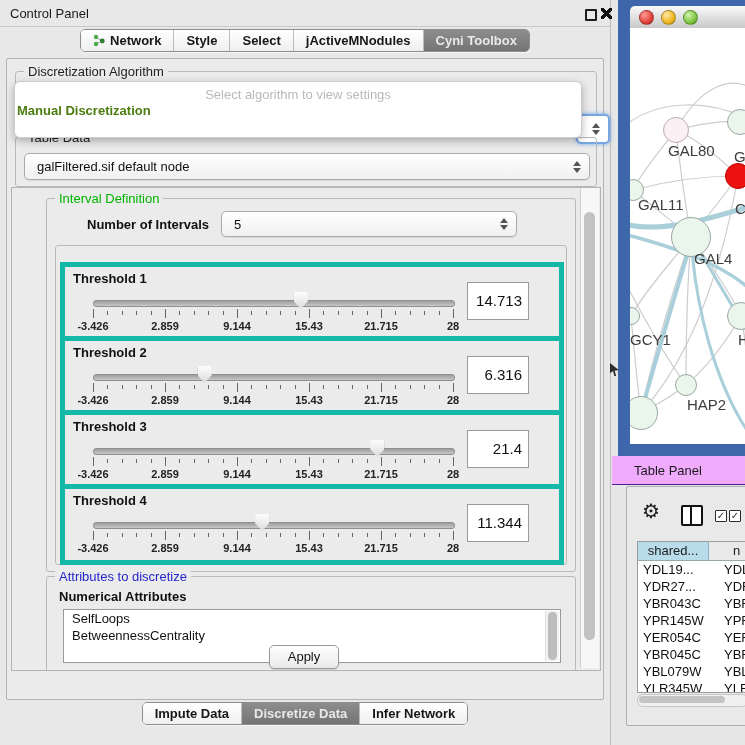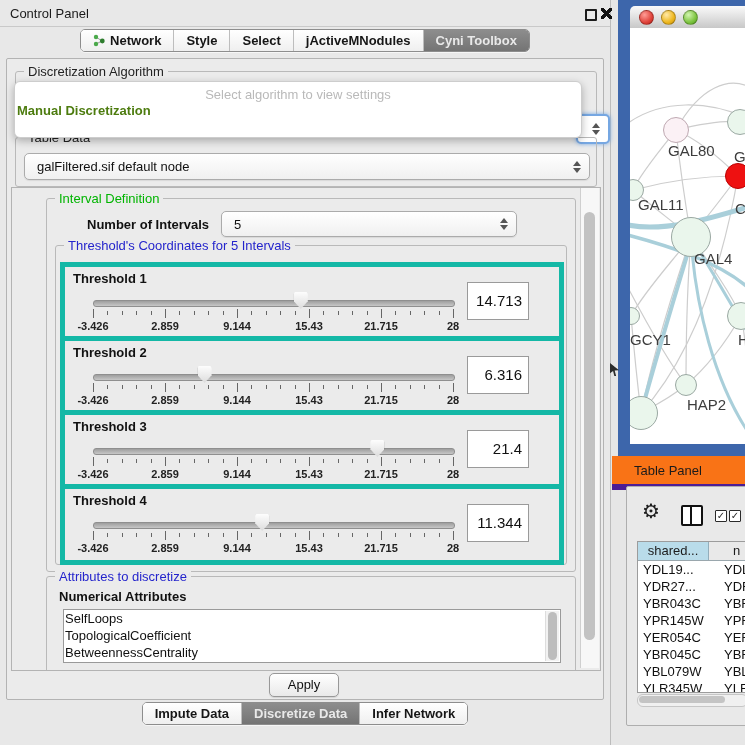--- a/index.html
+++ b/index.html
@@ -72,28 +72,28 @@
   .tick-labels{position:absolute;left:0;top:29px;width:100%;height:13px}
   .tick-label{position:absolute;transform:translateX(-50%);font-size:11px;font-weight:700;color:#222;white-space:nowrap}
   .valbox{position:absolute;left:402px;top:15px;width:54px;height:36px;background:#fff;
         border:1px solid #9a9a9a;font-size:15px;color:#111;text-align:right;
         line-height:36px;padding-right:6px}
 
   .g-attr{left:34px;top:388px;width:528px;height:96px}
   .attr-label{position:absolute;left:12px;top:12px;font-size:13px;font-weight:700;color:#111}
   .attr-list{position:absolute;left:16px;top:32px;width:496px;height:52px;background:#fff;
         border:1px solid #9a9a9a;overflow:hidden}
-  .attr-item{font-size:13px;line-height:17px;padding-left:1px;color:#111;white-space:nowrap}
+  .attr-item{font-size:13px;line-height:17px;padding-left:8px;color:#111;white-space:nowrap}
   .list-scroll{position:absolute;right:1px;top:1px;width:13px;height:50px;background:#f2f2f2;border-left:1px solid #ddd}
   .list-scroll .lthumb{position:absolute;left:2px;top:1px;width:9px;height:48px;border-radius:5px;background:#bdbdbd}
 
   .v-scroll{position:absolute;left:568px;top:0;width:18px;height:480px;background:#f7f7f7;border-left:1px solid #cfcfcf}
   .v-scroll .vthumb{position:absolute;left:3px;top:24px;width:11px;height:428px;border-radius:6px;background:#c2c2c2}
 
-  .apply-bar{position:absolute;left:0;top:612px;width:596px;height:26px}
+  .apply-bar{position:absolute;left:0;top:584px;width:596px;height:26px}
   .apply-btn{position:absolute;left:262px;top:2px;width:68px;height:22px;border:1px solid #989898;
         border-radius:5px;background:linear-gradient(#ffffff,#e9e9e9);font-size:13px;color:#111;
         text-align:center;line-height:21px;box-shadow:0 1px 1px rgba(0,0,0,.1)}
 
   .cp-bottombar{left:0;top:702px;width:610px;text-align:center}
 
   
   .netwin{left:618px;top:0;width:127px;height:456px;background:#3d66ab}
   .net-titlebar{position:absolute;left:12px;top:6px;width:115px;height:22px;
         background:linear-gradient(#fafafa,#c8c8c8);border-bottom:1px solid #8e8e8e;border-radius:5px 0 0 0}
@@ -101,21 +101,21 @@
   .light.red{left:9px;background:radial-gradient(circle at 35% 30%,#ff9d96,#e0443c 60%,#b21d14)}
   .light.yellow{left:31px;background:radial-gradient(circle at 35% 30%,#ffe9a8,#eeb71f 60%,#c18b0a)}
   .light.green{left:53px;background:radial-gradient(circle at 35% 30%,#d2f5b0,#7dc440 60%,#4f9a1d)}
   .canvas{position:absolute;left:12px;top:28px;width:115px;height:416px;background:#fff;overflow:hidden}
   .node{position:absolute;border-radius:50%;border:1px solid #9aa8a2;background:#eaf6ec;box-sizing:border-box}
   .node.pink{background:#fbf1f5;border-color:#bfa9b2}
   .node.red{background:#ee1111;border-color:#bb0000}
   .nlabel{position:absolute;font-size:15px;color:#3d3d3d;white-space:nowrap}
 
   
-  .tp-header{left:612px;top:456px;width:133px;height:28px;background:#f97316;border-bottom:6px solid #4c1d95}
+  .tp-header{left:612px;top:456px;width:133px;height:28px;background:#f0abfc;border-bottom:1px solid #4c1d95}
   .tp-title{position:absolute;left:22px;top:7px;font-size:13px;color:#1b1b1b}
   .tp{left:626px;top:486px;width:119px;height:238px;background:#e9e9e9;border:1px solid #aeaeae;border-radius:2px}
   .tp-toolbar{position:absolute;left:0;top:0;width:119px;height:52px}
   .gear-icon{position:absolute;left:15px;top:14px;font-size:20px;color:#1d1d1d;line-height:20px}
   .split-icon{position:absolute;left:54px;top:18px;width:18px;height:17px;border:2px solid #111;border-radius:2px;background:#fff}
   .split-icon:before{content:"";position:absolute;left:7px;top:0;width:2px;height:17px;background:#111}
   .cb-icon{position:absolute;top:23px;width:10px;height:10px;border:1.5px solid #2a2a2a;border-radius:1px;
         font-size:10px;line-height:9px;text-align:center;color:#2a2a2a;background:#fff}
   .table{position:absolute;left:10px;top:54px;width:109px;height:150px;background:#fff;border:1px solid #9c9c9c;border-right:none;overflow:hidden}
   .thead{display:flex;height:18px;border-bottom:1px solid #9aa7ad}
@@ -199,21 +199,20 @@
 
       <div class="group g-interval">
         <div class="group-title t-green">Interval Definition</div>
         <div class="noi-label">Number of Intervals</div>
         <div class="combo noi-combo">
           <span class="val">5</span>
           <div class="spinner"></div>
         </div>
 
         <div class="group g-thr">
-          <div class="group-title t-blue">Threshold's Coordinates for 5 Intervals</div>
 
           <div class="thr-box" style="top:16px">
             <div class="thr-label">Threshold 1</div>
             <div class="slider">
               <div class="track"></div>
               <div class="ticks">
                   <div class="tick major" style="left: 0%;"></div>
                   <div class="tick" style="left: 4%;"></div>
                   <div class="tick" style="left: 8%;"></div>
                   <div class="tick" style="left: 12%;"></div>
@@ -388,21 +387,20 @@
             <div class="valbox">11.344</div>
           </div>
         </div>
       </div>
 
       <div class="group g-attr">
         <div class="group-title t-blue">Attributes to discretize</div>
         <div class="attr-label">Numerical Attributes</div>
         <div class="attr-list">
           <div class="attr-item">SelfLoops</div>
-          <div class="attr-item">TopologicalCoefficient</div>
           <div class="attr-item">BetweennessCentrality</div>
           <div class="list-scroll">
               <div class="lthumb"></div>
             </div>
         </div>
       </div>
 
       <div class="v-scroll">
         <div class="vthumb"></div>
       </div>

